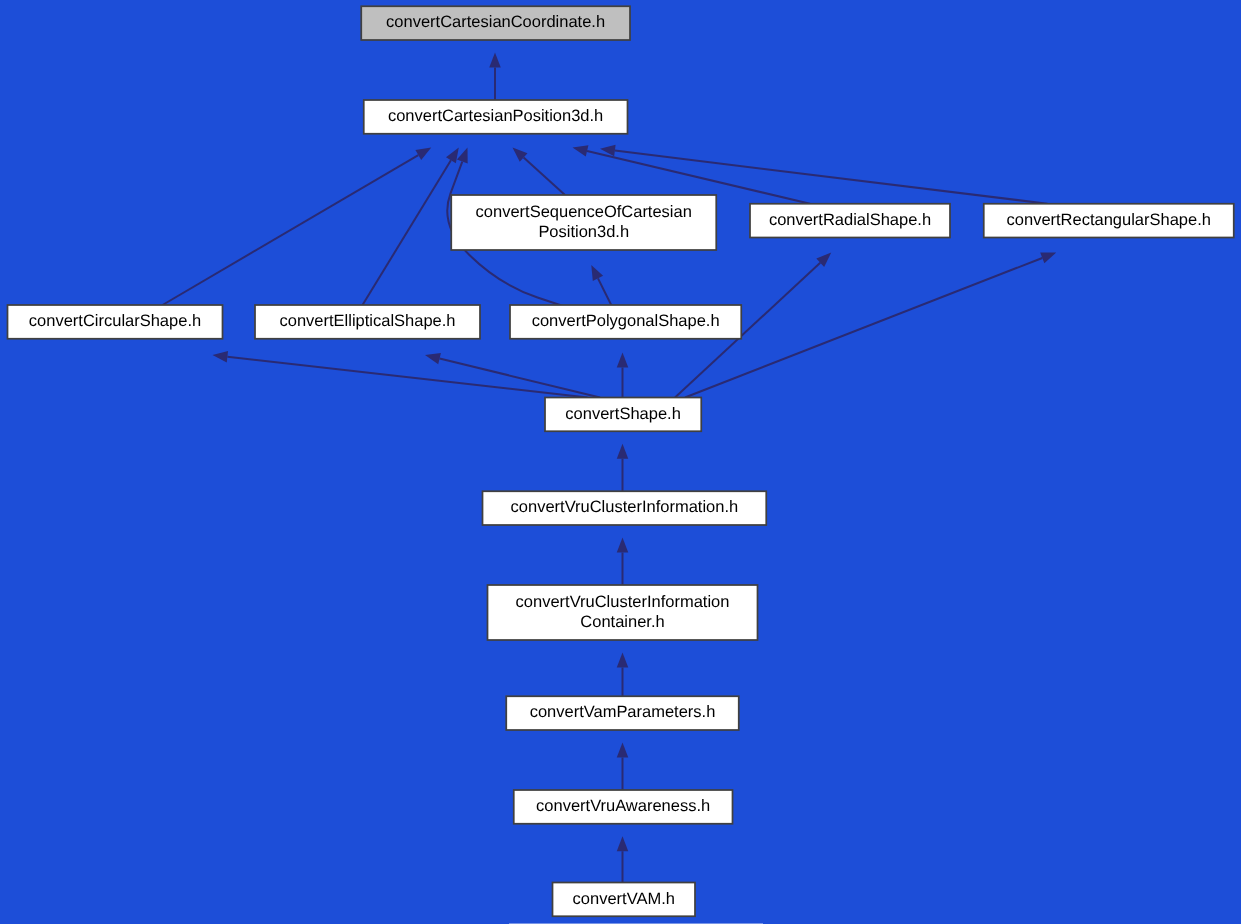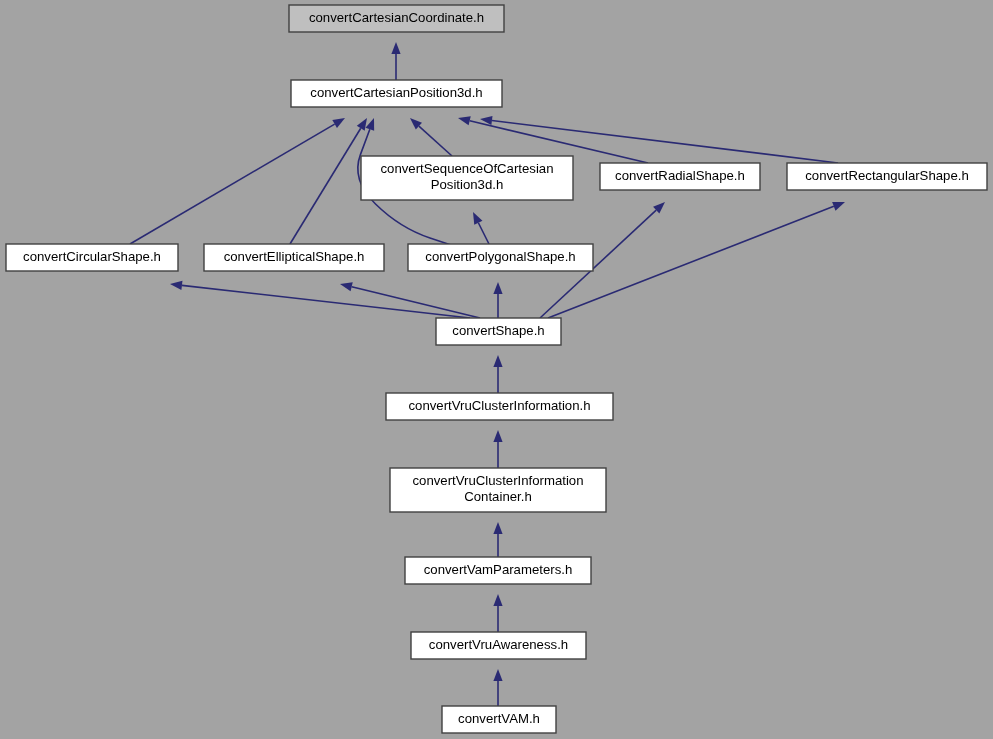--- a/index.html
+++ b/index.html
@@ -11,21 +11,21 @@
   body {
     font-family: "Liberation Sans", sans-serif;
     width: 993px;
     height: 739px;
     overflow: hidden;
   }
   #graph-root {
     position: relative;
     width: 993px;
     height: 739px;
-    background: #a3a3a3;
+    background: #1d4ed8;
   }
   svg#dep-graph {
     display: block;
     width: 993px;
     height: 739px;
   }
   .node-box {
     fill: #ffffff;
     stroke: #404040;
     stroke-width: 1.4;

